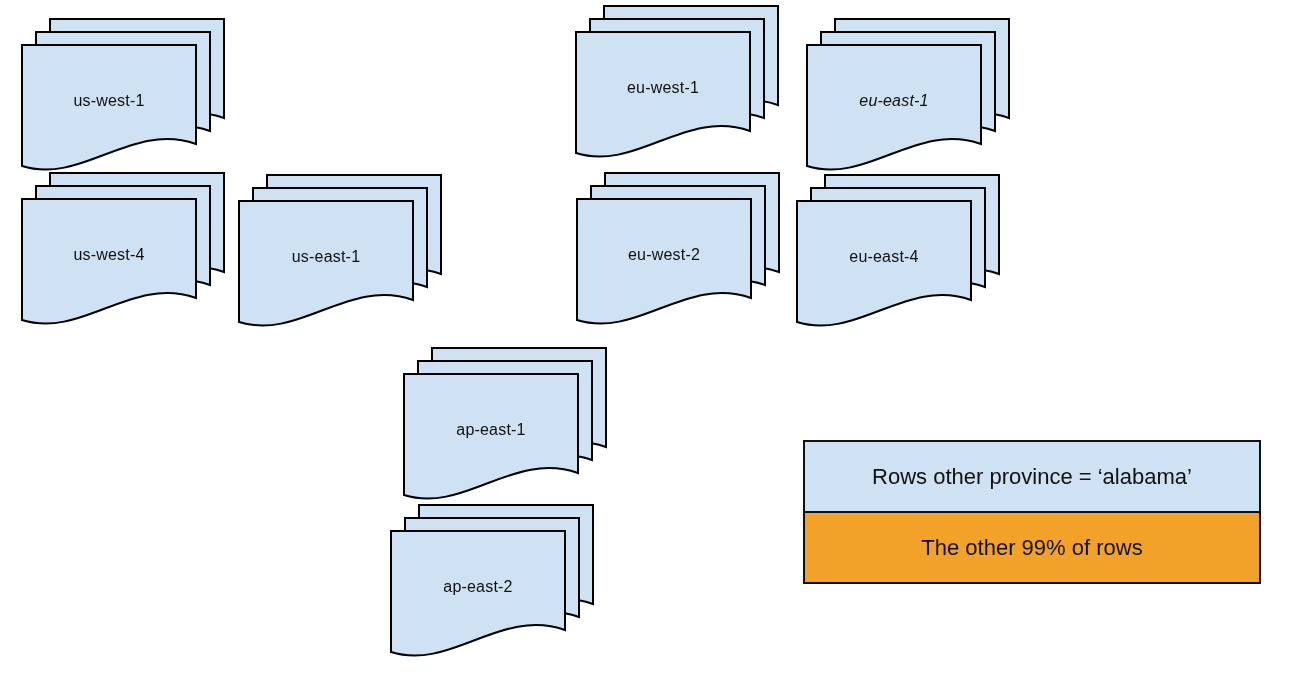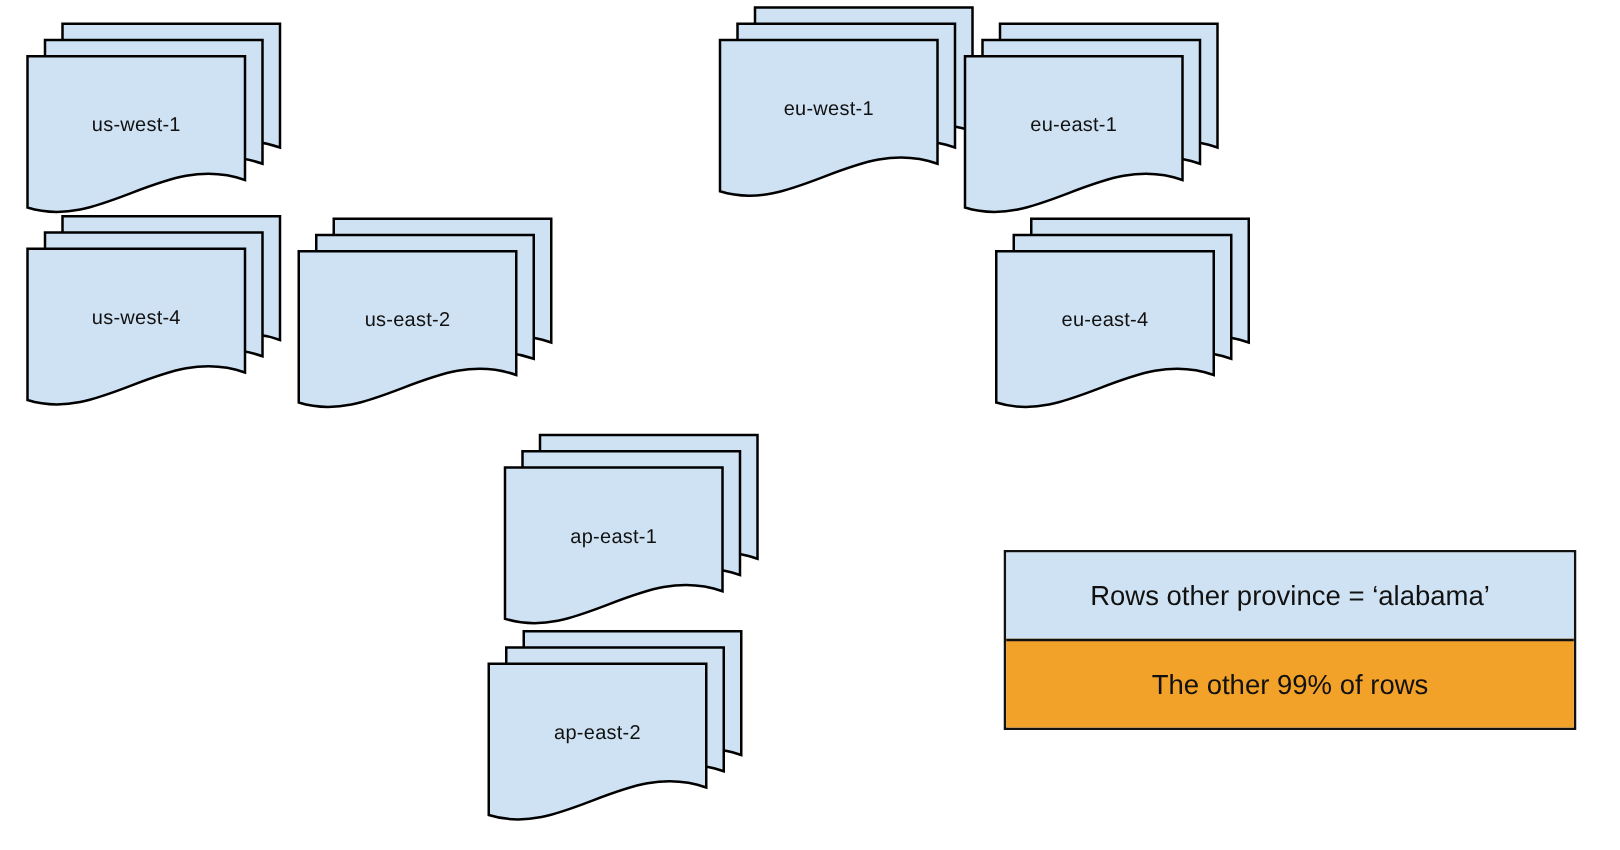--- a/index.html
+++ b/index.html
@@ -22,21 +22,21 @@
     display:flex;align-items:center;justify-content:center;
     font-size:16px;line-height:1;letter-spacing:0.2px;z-index:2;
   }
 
   
   .pos-us-west-1{left:20px;top:17px;}
   .pos-us-east-1{left:249px;top:19px;}
   .pos-us-west-2{left:20px;top:171px;}
   .pos-us-east-2{left:237px;top:173px;}
   .pos-eu-west-1{left:574px;top:4px;}
-  .pos-eu-east-1{left:770px;top:17px;}
+  .pos-eu-east-1{left:805px;top:17px;font-style:italic;}
   .pos-eu-west-2{left:575px;top:171px;}
   .pos-eu-east-2{left:795px;top:173px;}
   .pos-ap-east-1{left:402px;top:346px;}
   .pos-ap-east-2{left:389px;top:503px;}
 
   
   .legend{
     position:absolute;left:803px;top:440px;width:458px;
     border:2px solid #111;box-sizing:border-box;background:#fff;
   }
@@ -83,21 +83,21 @@
   <div class="stack pos-us-east-2" data-variant="blue">
       <svg class="sheet b2" viewBox="0 0 178 130">
         <path d="M2 2 H176 V101 C112 78 62 142 2 123 Z"></path>
       </svg>
       <svg class="sheet b1" viewBox="0 0 178 130">
         <path d="M2 2 H176 V101 C112 78 62 142 2 123 Z"></path>
       </svg>
       <svg class="sheet front" viewBox="0 0 178 130">
         <path d="M2 2 H176 V101 C112 78 62 142 2 123 Z"></path>
       </svg>
-    <span class="stack-label">us-east-2</span>
+    <span class="stack-label">us-east-1</span>
   </div>
 
   <div class="stack pos-eu-west-1" data-variant="blue">
       <svg class="sheet b2" viewBox="0 0 178 130">
         <path d="M2 2 H176 V101 C112 78 62 142 2 123 Z"></path>
       </svg>
       <svg class="sheet b1" viewBox="0 0 178 130">
         <path d="M2 2 H176 V101 C112 78 62 142 2 123 Z"></path>
       </svg>
       <svg class="sheet front" viewBox="0 0 178 130">
@@ -112,20 +112,32 @@
       </svg>
       <svg class="sheet b1" viewBox="0 0 178 130">
         <path d="M2 2 H176 V101 C112 78 62 142 2 123 Z"></path>
       </svg>
       <svg class="sheet front" viewBox="0 0 178 130">
         <path d="M2 2 H176 V101 C112 78 62 142 2 123 Z"></path>
       </svg>
     <span class="stack-label">eu-east-1</span>
   </div>
 
+  <div class="stack pos-eu-west-2" data-variant="blue">
+      <svg class="sheet b2" viewBox="0 0 178 130">
+        <path d="M2 2 H176 V101 C112 78 62 142 2 123 Z"></path>
+      </svg>
+      <svg class="sheet b1" viewBox="0 0 178 130">
+        <path d="M2 2 H176 V101 C112 78 62 142 2 123 Z"></path>
+      </svg>
+      <svg class="sheet front" viewBox="0 0 178 130">
+        <path d="M2 2 H176 V101 C112 78 62 142 2 123 Z"></path>
+      </svg>
+    <span class="stack-label">eu-west-2</span>
+  </div>
 
   <div class="stack pos-eu-east-2" data-variant="blue">
       <svg class="sheet b2" viewBox="0 0 178 130">
         <path d="M2 2 H176 V101 C112 78 62 142 2 123 Z"></path>
       </svg>
       <svg class="sheet b1" viewBox="0 0 178 130">
         <path d="M2 2 H176 V101 C112 78 62 142 2 123 Z"></path>
       </svg>
       <svg class="sheet front" viewBox="0 0 178 130">
         <path d="M2 2 H176 V101 C112 78 62 142 2 123 Z"></path>

